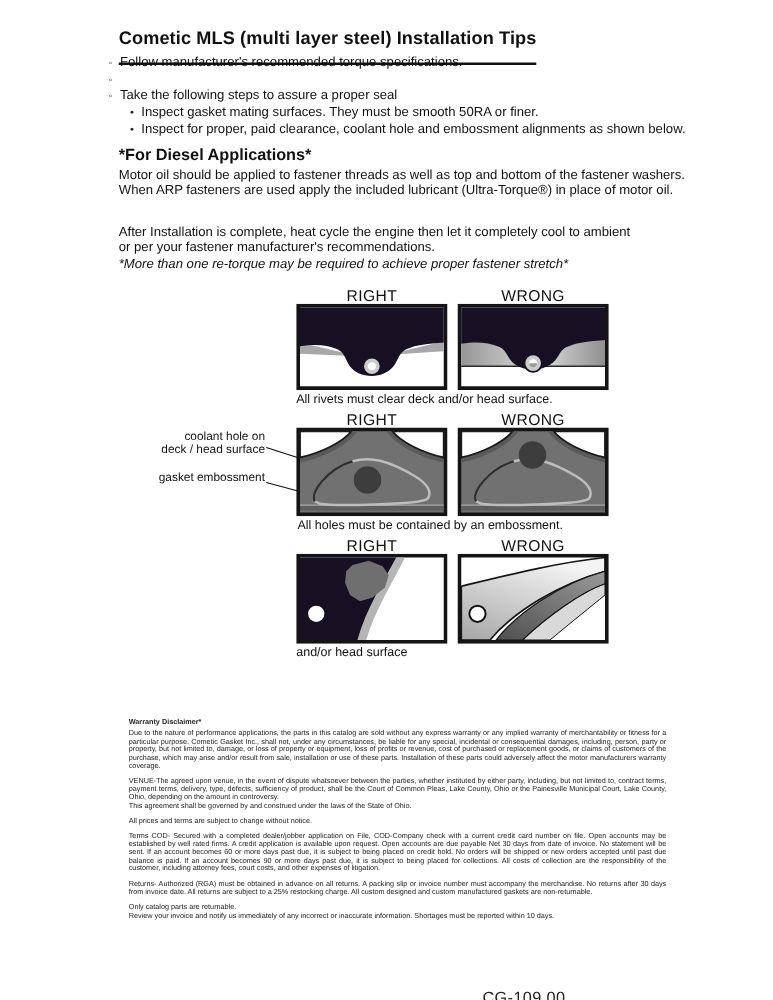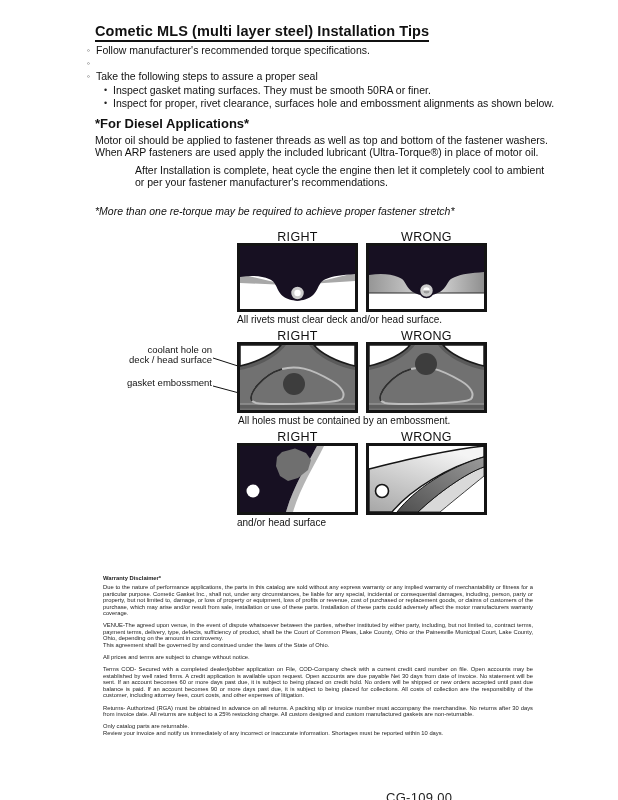--- a/index.html
+++ b/index.html
@@ -7,21 +7,21 @@
   .page {
     position:relative; width:618px; height:800px; margin:0 auto;
     background:#ffffff; overflow:hidden;
     font-family:"Liberation Sans", sans-serif; color:#111;
   }
   .abs { position:absolute; }
   .nw { white-space:nowrap; }
 
   .title {
     left:95px; top:23px; font-size:14.5px; font-weight:bold;
-    border-bottom:2px solid #111; padding-bottom:1px; letter-spacing:0.1px;
+    border-bottom:2px solid #111; padding-bottom:11px; letter-spacing:0.1px;
   }
 
   .bullets { left:87px; top:44px; font-size:10.5px; line-height:13.2px; }
   .b { display:flex; white-space:nowrap; }
   .b .m { width:9px; font-size:8px; line-height:13.2px; color:#222; }
   .b.sub { margin-left:17px; }
   .b.sub .m { font-size:9px; }
 
   .diesel-h { left:95px; top:116px; font-size:13px; font-weight:bold; }
   .para { left:95px; font-size:10.5px; line-height:12.4px; }
@@ -58,32 +58,32 @@
     <div class="b">
       <span class="m">◦</span>
       <span>Take the following steps to assure a proper seal</span>
     </div>
     <div class="b sub">
       <span class="m">•</span>
       <span>Inspect gasket mating surfaces.  They must be smooth 50RA or finer.</span>
     </div>
     <div class="b sub">
       <span class="m">•</span>
-      <span>Inspect for proper, rivet clearance, surfaces hole and embossment alignments as shown below.</span>
+      <span>Inspect for proper, paid clearance, coolant hole and embossment alignments as shown below.</span>
     </div>
   </div>
 
   <div class="abs diesel-h nw">*For Diesel Applications*</div>
 
   <div class="abs para" style="top:134px;">
     <div class="nw">Motor oil should be applied to fastener threads as well as top and bottom of the fastener washers.</div>
     <div class="nw">When ARP fasteners are used apply the included lubricant (Ultra-Torque®) in place of motor oil.</div>
   </div>
 
-  <div class="abs para" style="top:164px;margin-left:40px;">
+  <div class="abs para" style="top:180px;">
     <div class="nw">After Installation is complete, heat cycle the engine then let it completely cool to ambient</div>
     <div class="nw">or per your fastener manufacturer's recommendations.</div>
   </div>
 
   <div class="abs para nw" style="top:205px;font-style:italic;">*More than one re-torque may be required to achieve proper fastener stretch*</div>
 
   <div class="abs dg-label" style="left:237px; top:230px;">RIGHT</div>
   <div class="abs dg-label" style="left:366px; top:230px;">WRONG</div>
 
   <svg class="abs" style="left:237px; top:243px;" width="121" height="69" viewBox="0 0 121 69">

